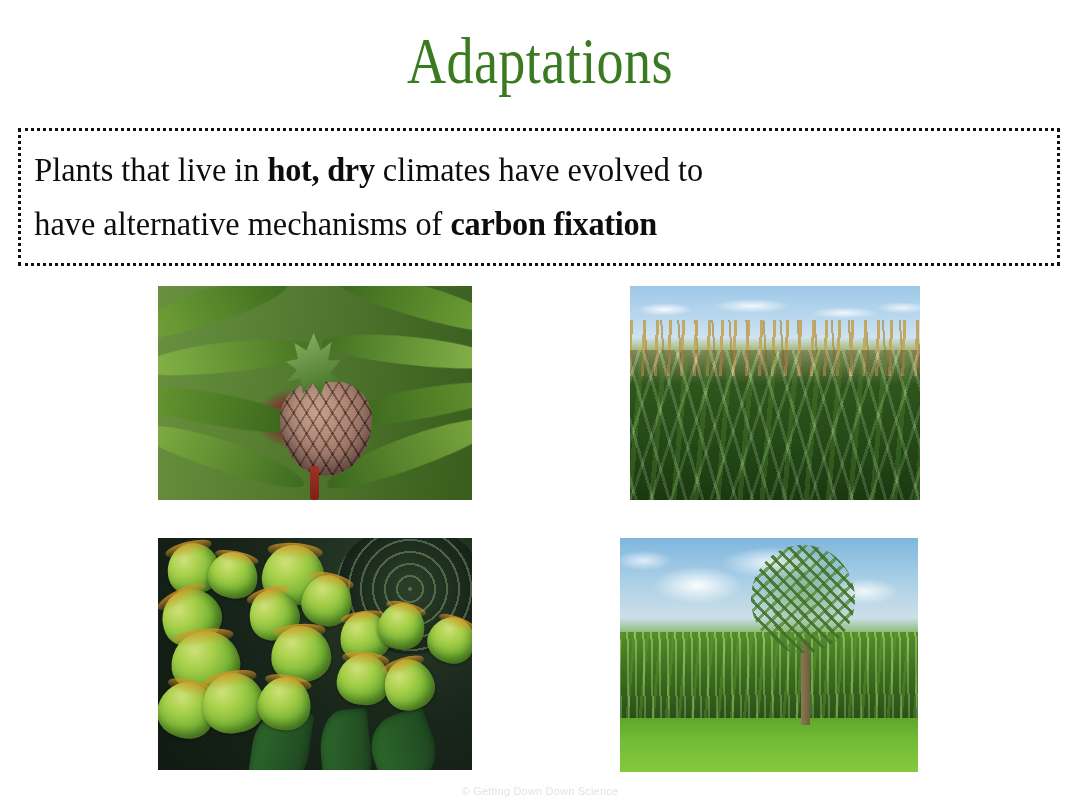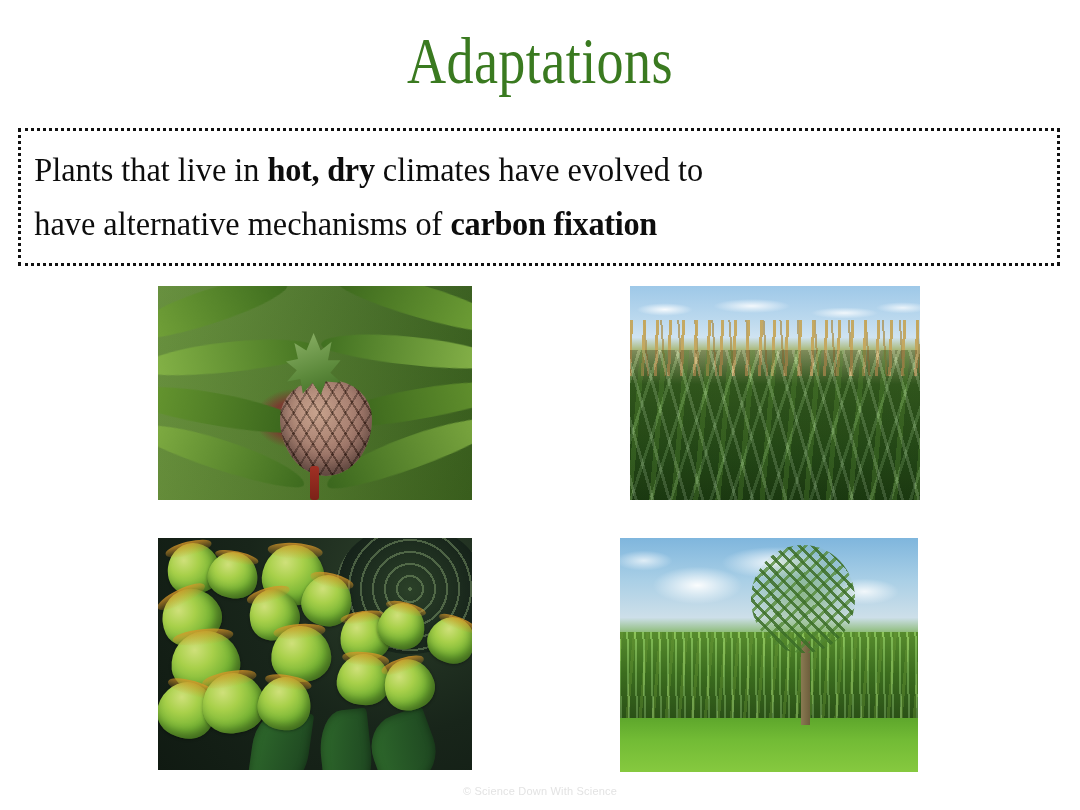--- a/index.html
+++ b/index.html
@@ -308,13 +308,13 @@
 <div class="photo" id="photo-cane">
   <div class="scene">
     <div class="cane-clouds"></div>
     <div class="cane-rows"></div>
     <div class="lawn"></div>
     <div class="tree-trunk"></div>
     <div class="tree-canopy"></div>
   </div>
 </div>
 
-<div id="footer-credit">© Science Down With Science</div>
+<div id="footer-credit">© Getting Down Down Science</div>
 
 </body></html>

